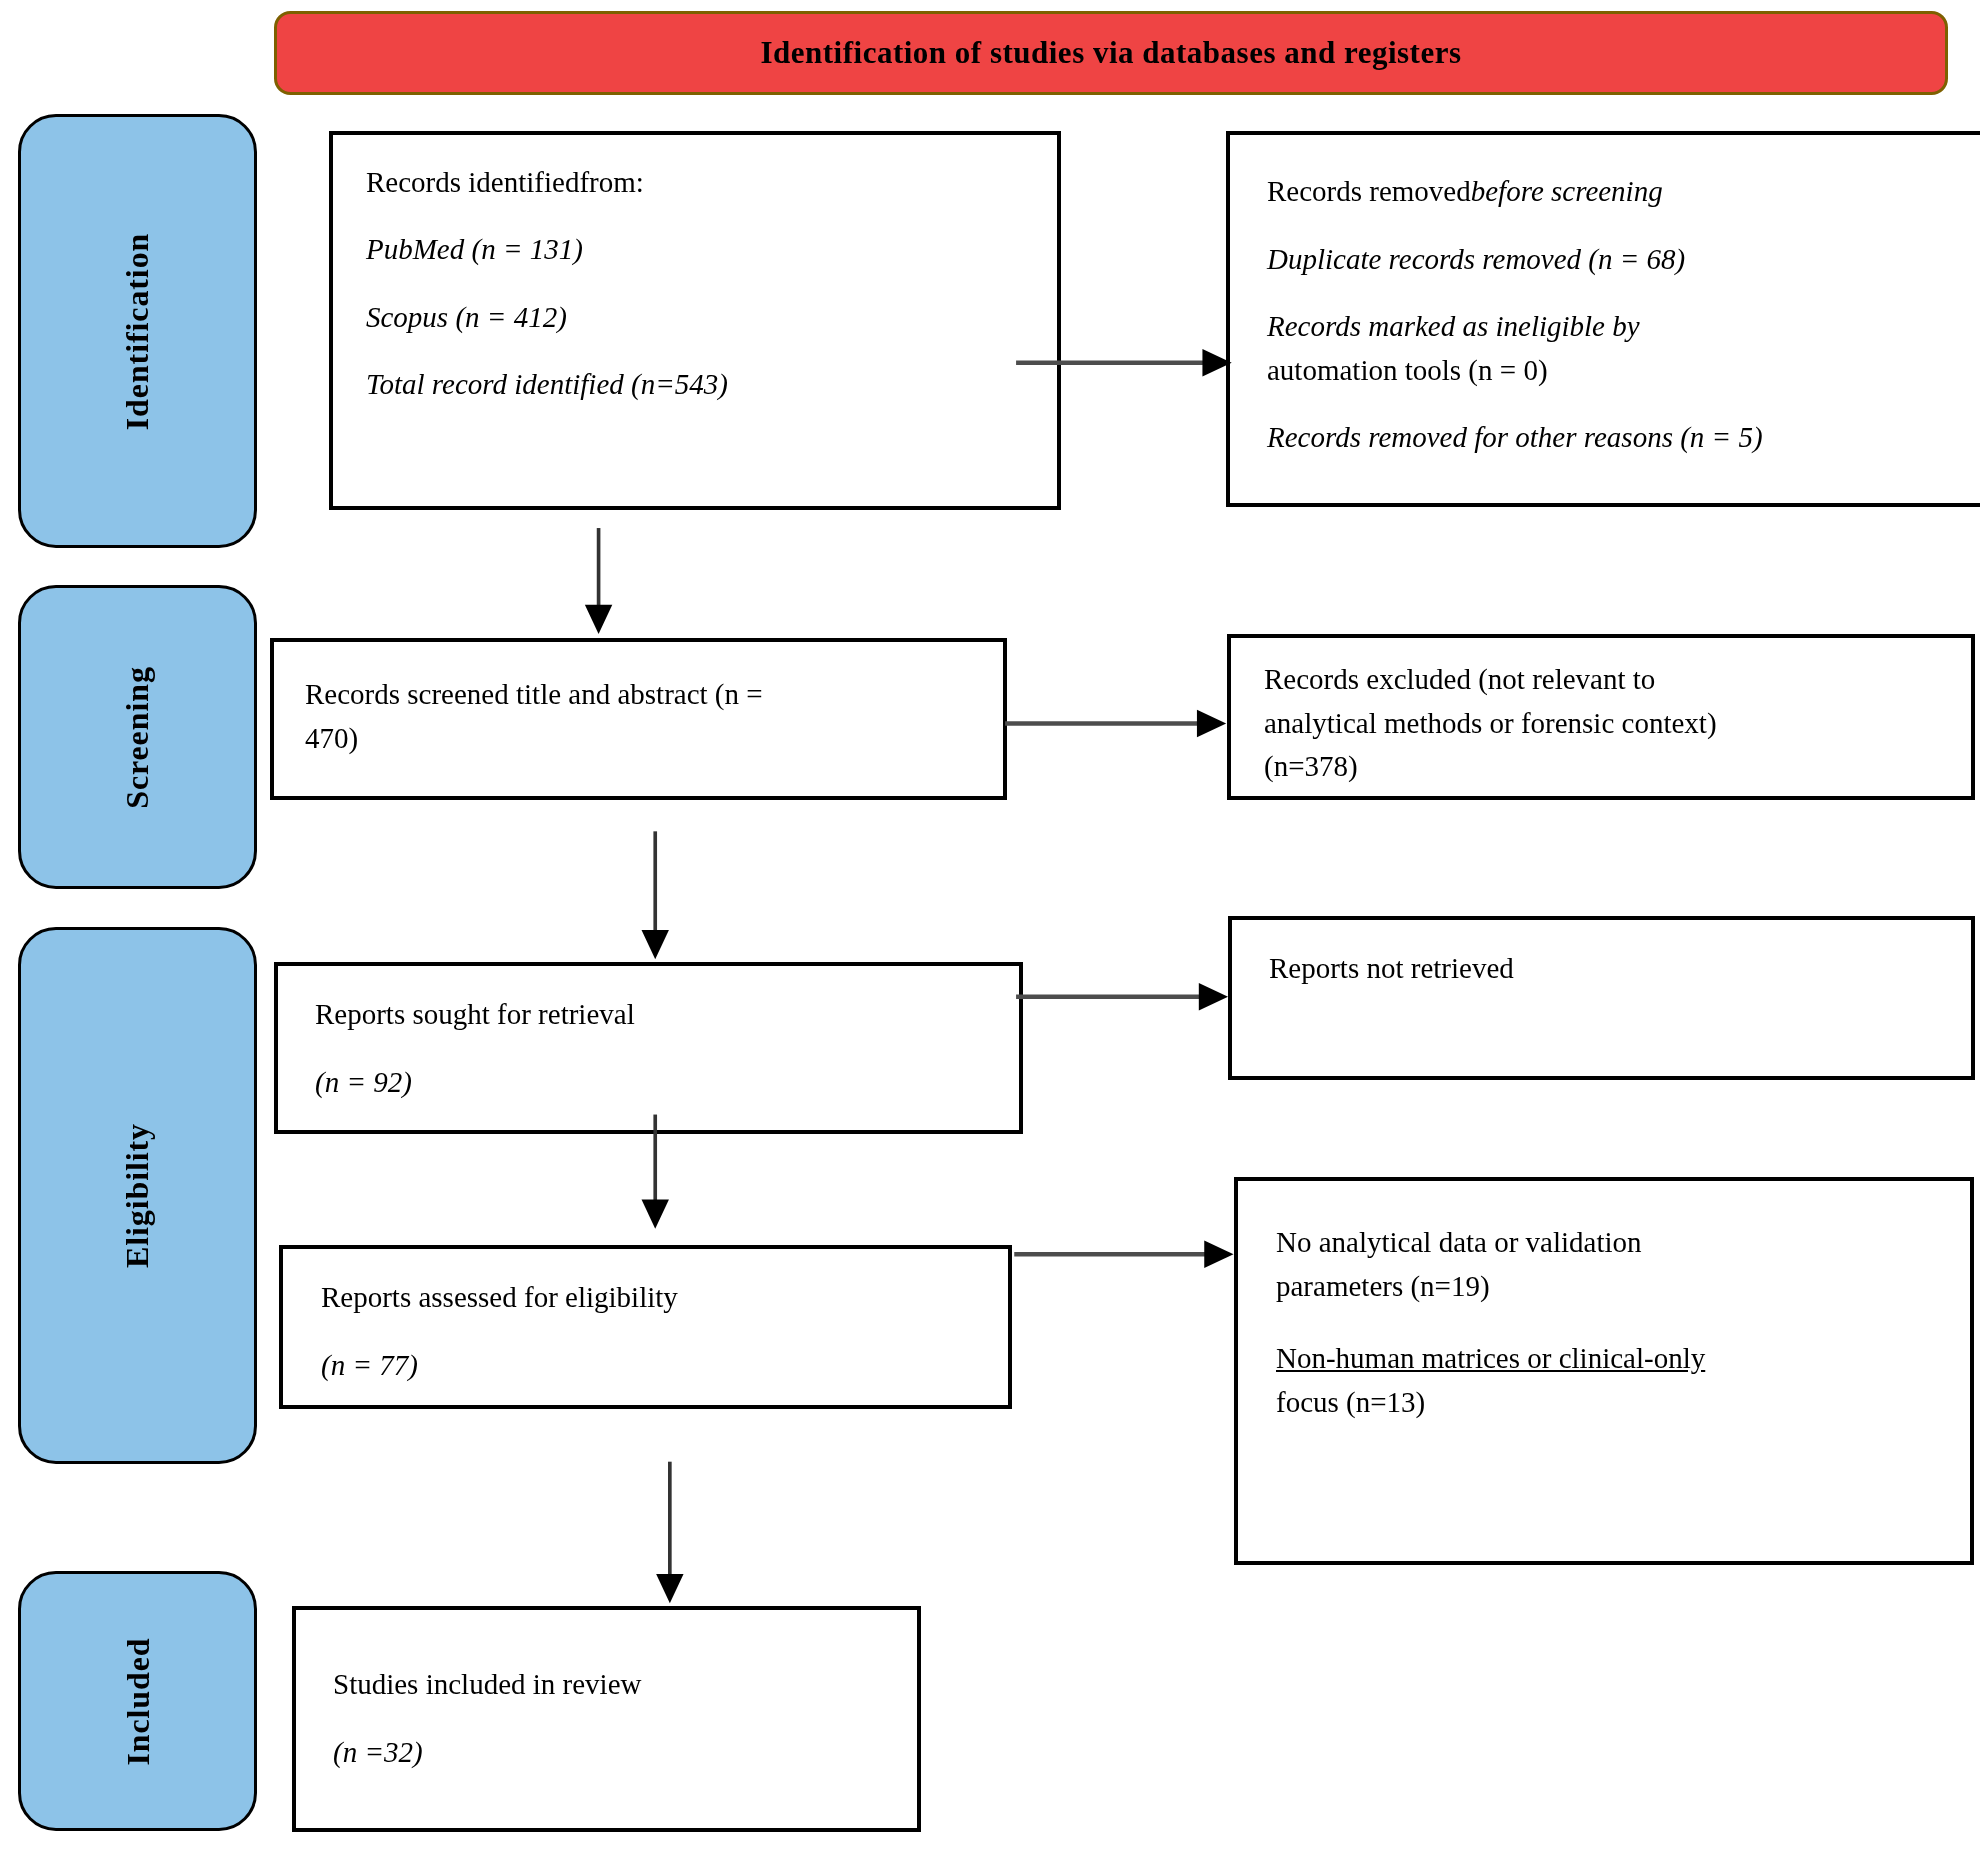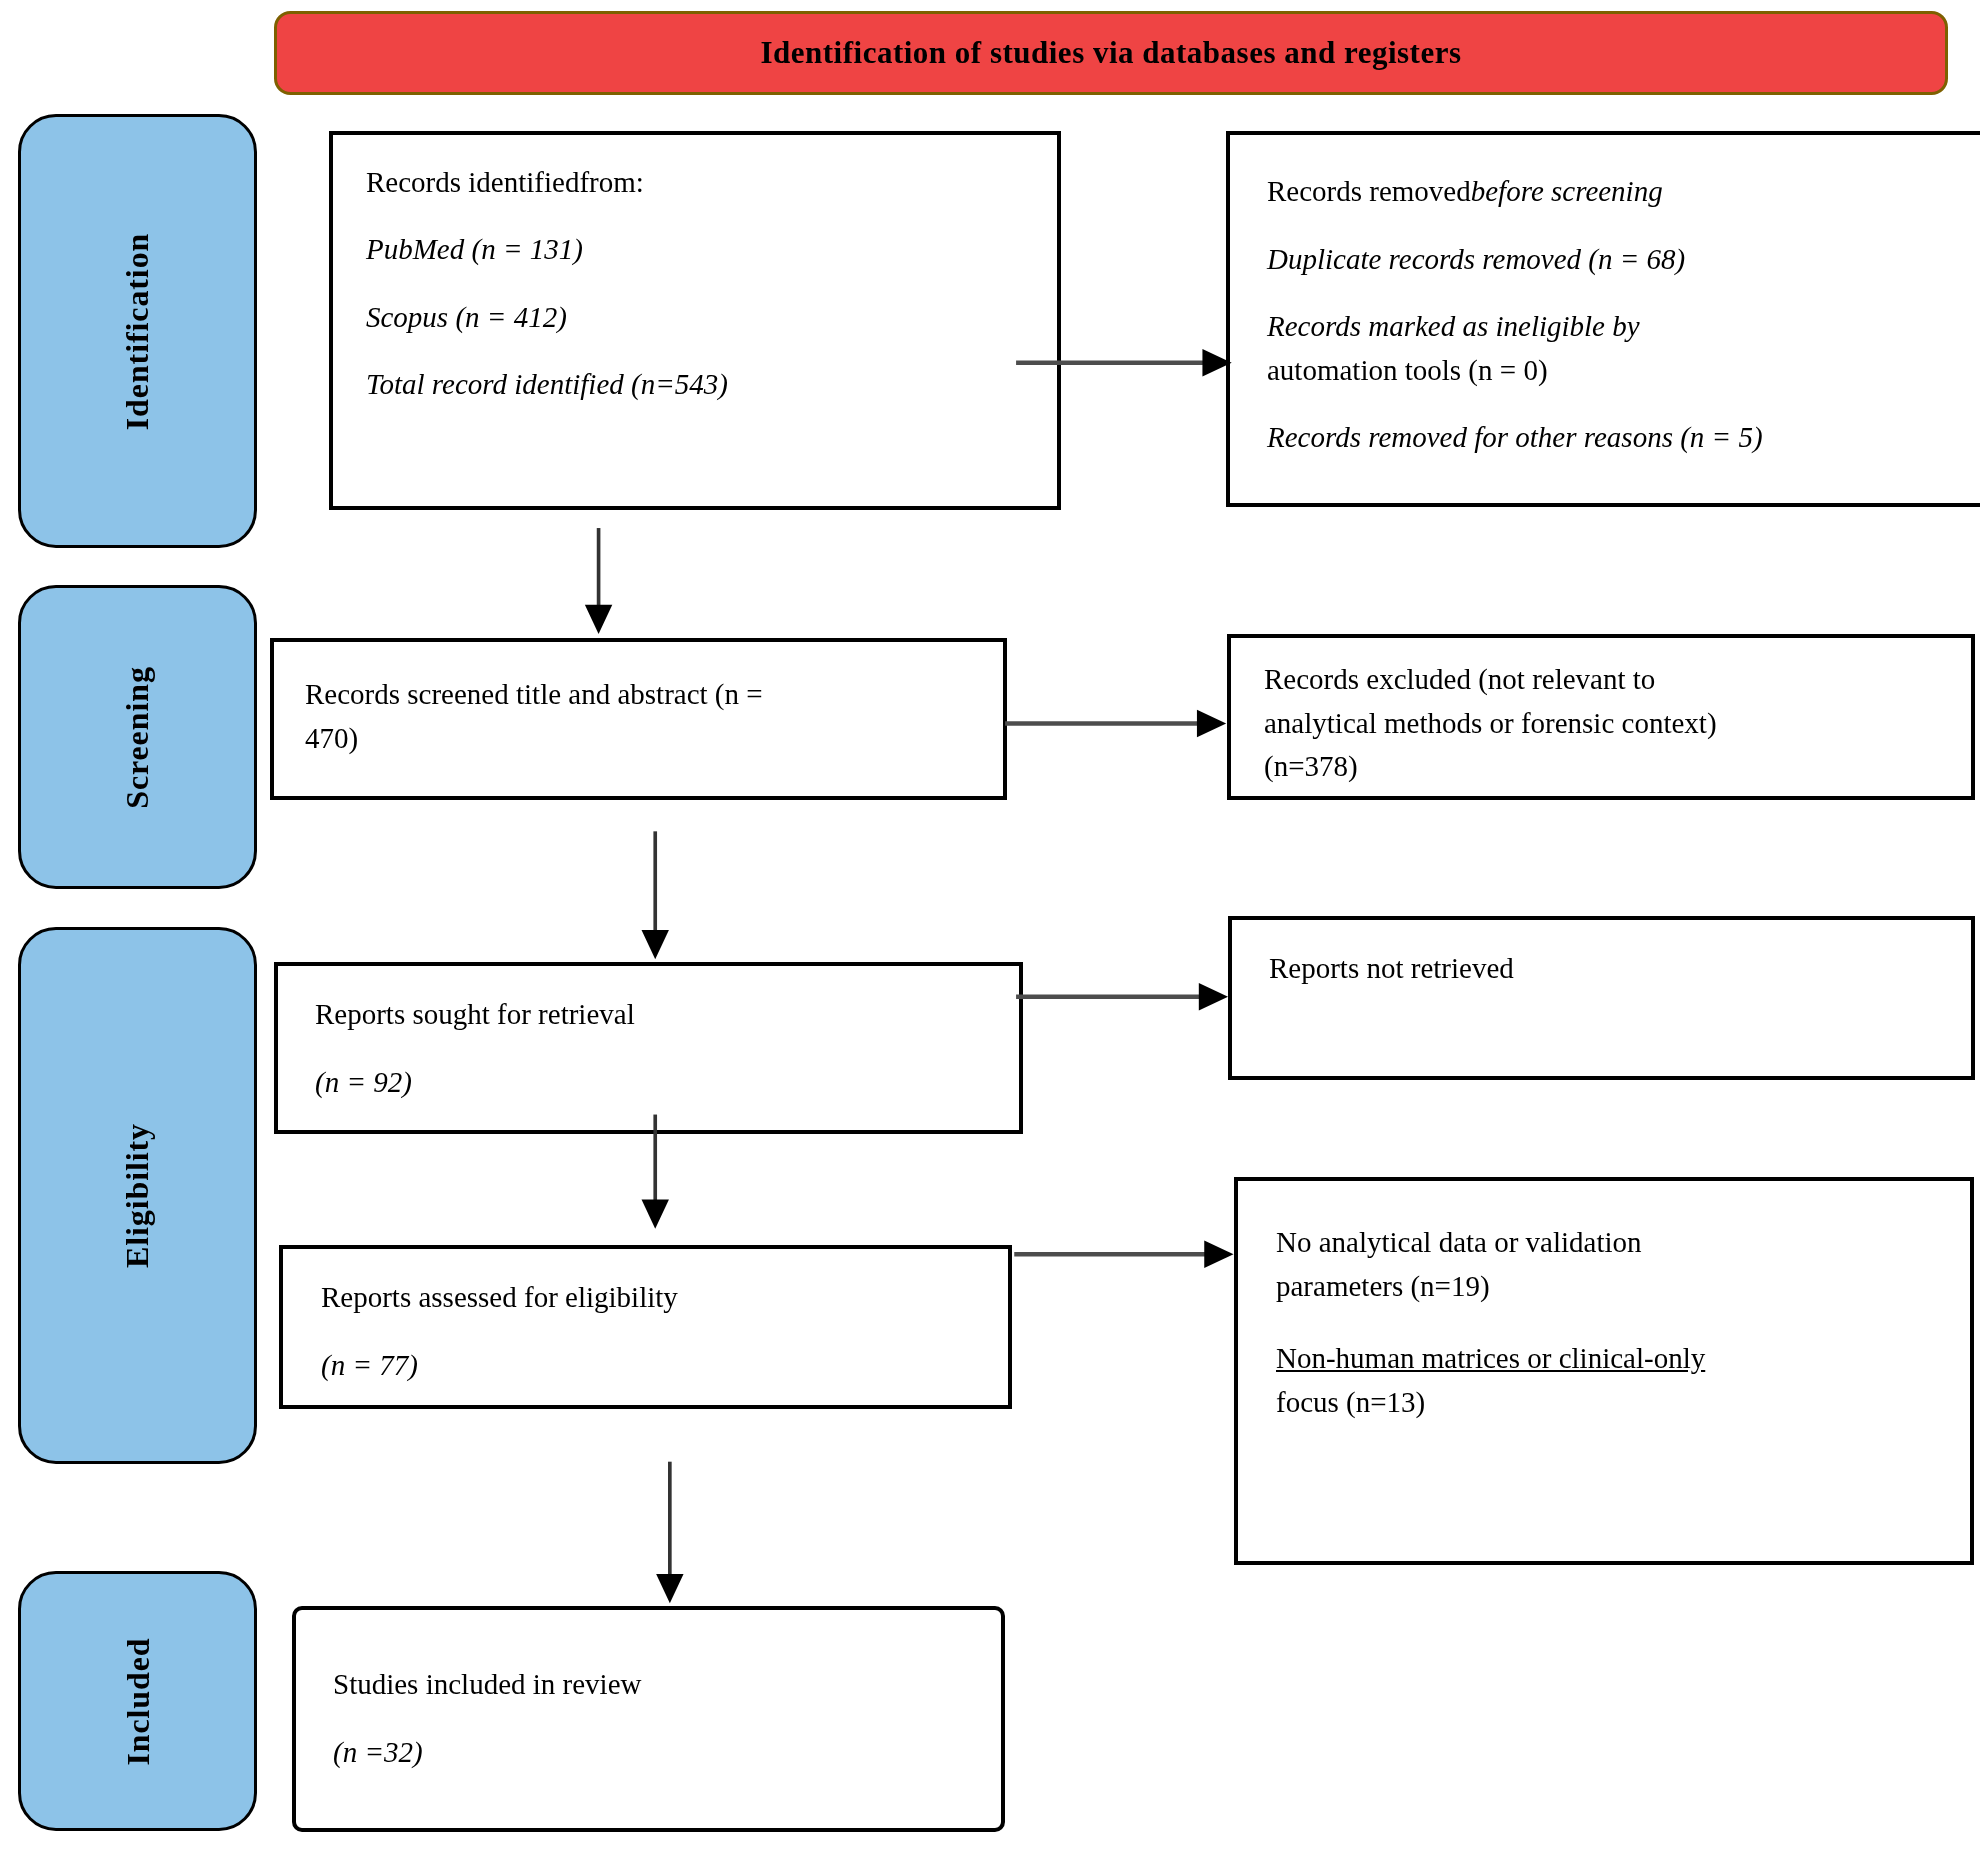--- a/index.html
+++ b/index.html
@@ -40,21 +40,21 @@
   .box .gap{margin-top:24px;font-style:italic;}
   .box .biggap{margin-top:29px;text-decoration:underline;}
   .b1{left:303px;top:131px;width:732px;height:379px;padding:25.6px 18.3px 9.1px 33px;margin-left:26px;}
   .r1{left:1226px;top:131px;width:760px;height:376px;padding:35px 12.8px 9.1px 37px;}
   .b2{left:270px;top:638px;width:737px;height:162px;padding:31px 18.3px 9.1px 31px;}
   .r2{left:1227px;top:634px;width:748px;height:166px;padding:20px 12.8px 9.1px 33px;}
   .b3{left:274px;top:962px;width:749px;height:172px;padding:27.4px 18.3px 9.1px 37px;}
   .r3{left:1228px;top:916px;width:747px;height:164px;padding:27.4px 12.8px 9.1px 37px;}
   .b4{left:279px;top:1245px;width:733px;height:164px;padding:27.4px 18.3px 9.1px 38px;}
   .r4{left:1234px;top:1177px;width:740px;height:388px;padding:40px 12.8px 9.1px 38px;}
-  .b5{left:292px;top:1606px;width:713px;height:226px;padding:53px 18.3px 9.1px 37px;border-radius:10px;}
+  .b5{left:292px;top:1606px;width:629px;height:226px;padding:53px 18.3px 9.1px 37px;}
   .em-it{font-style:italic;}
   .arrows{position:absolute;left:0;top:0;pointer-events:none;}
 </style>
 </head>
 <body>
 
 <div id="canvas">
 
   <div class="banner">Identification of studies via databases and registers</div>
 

